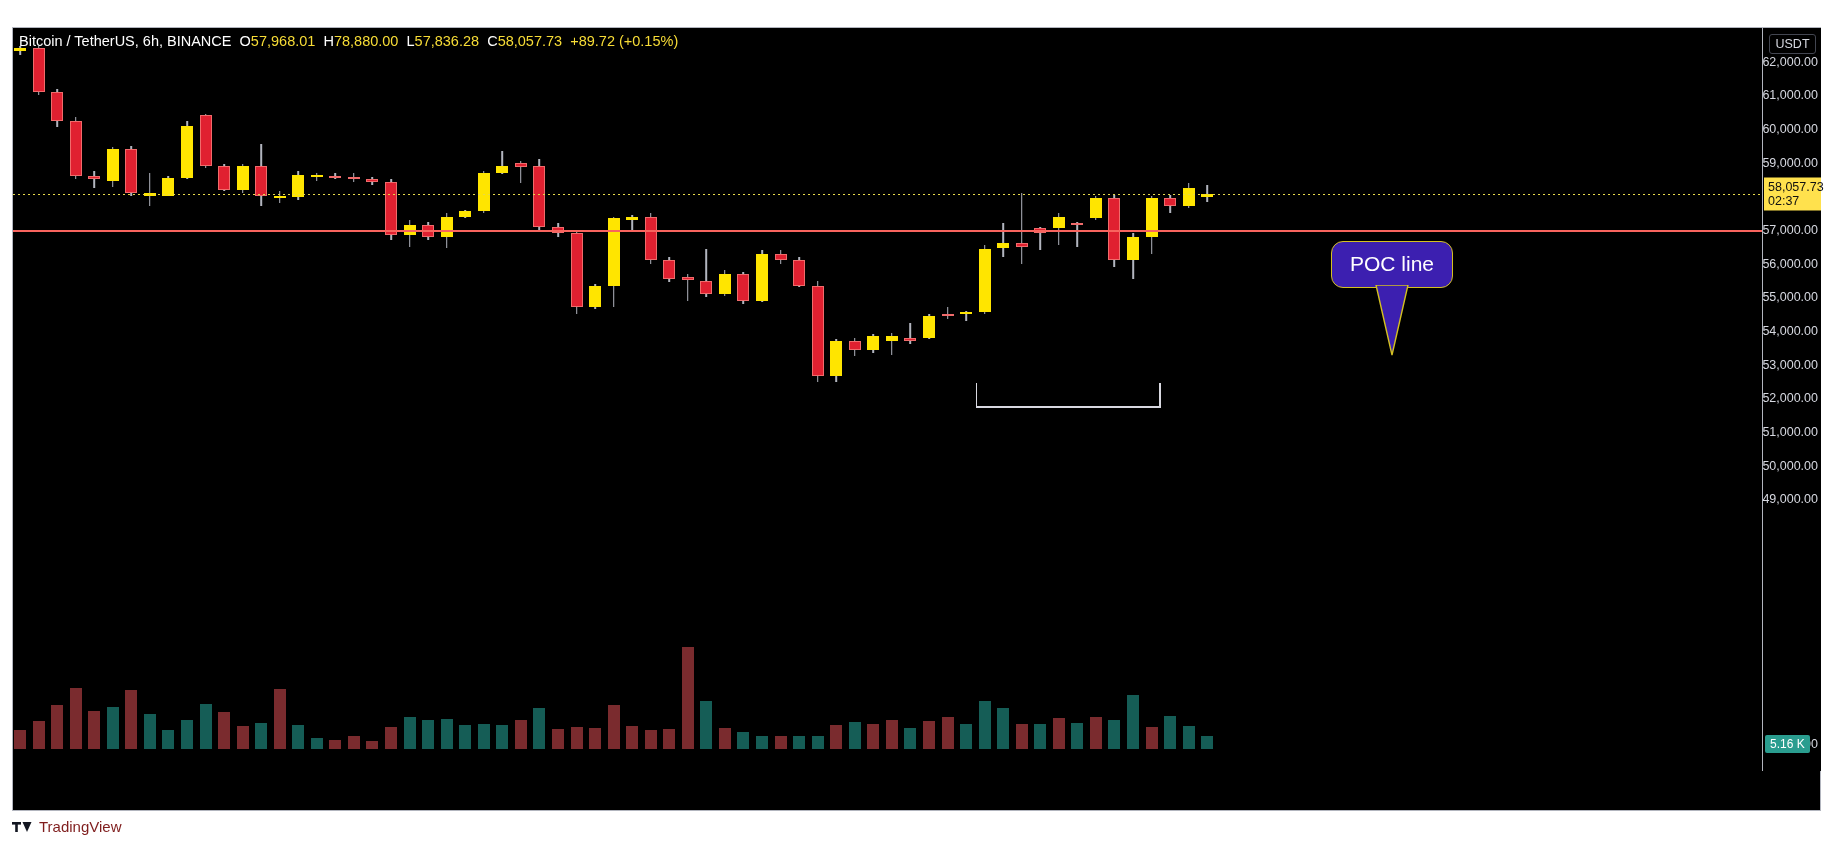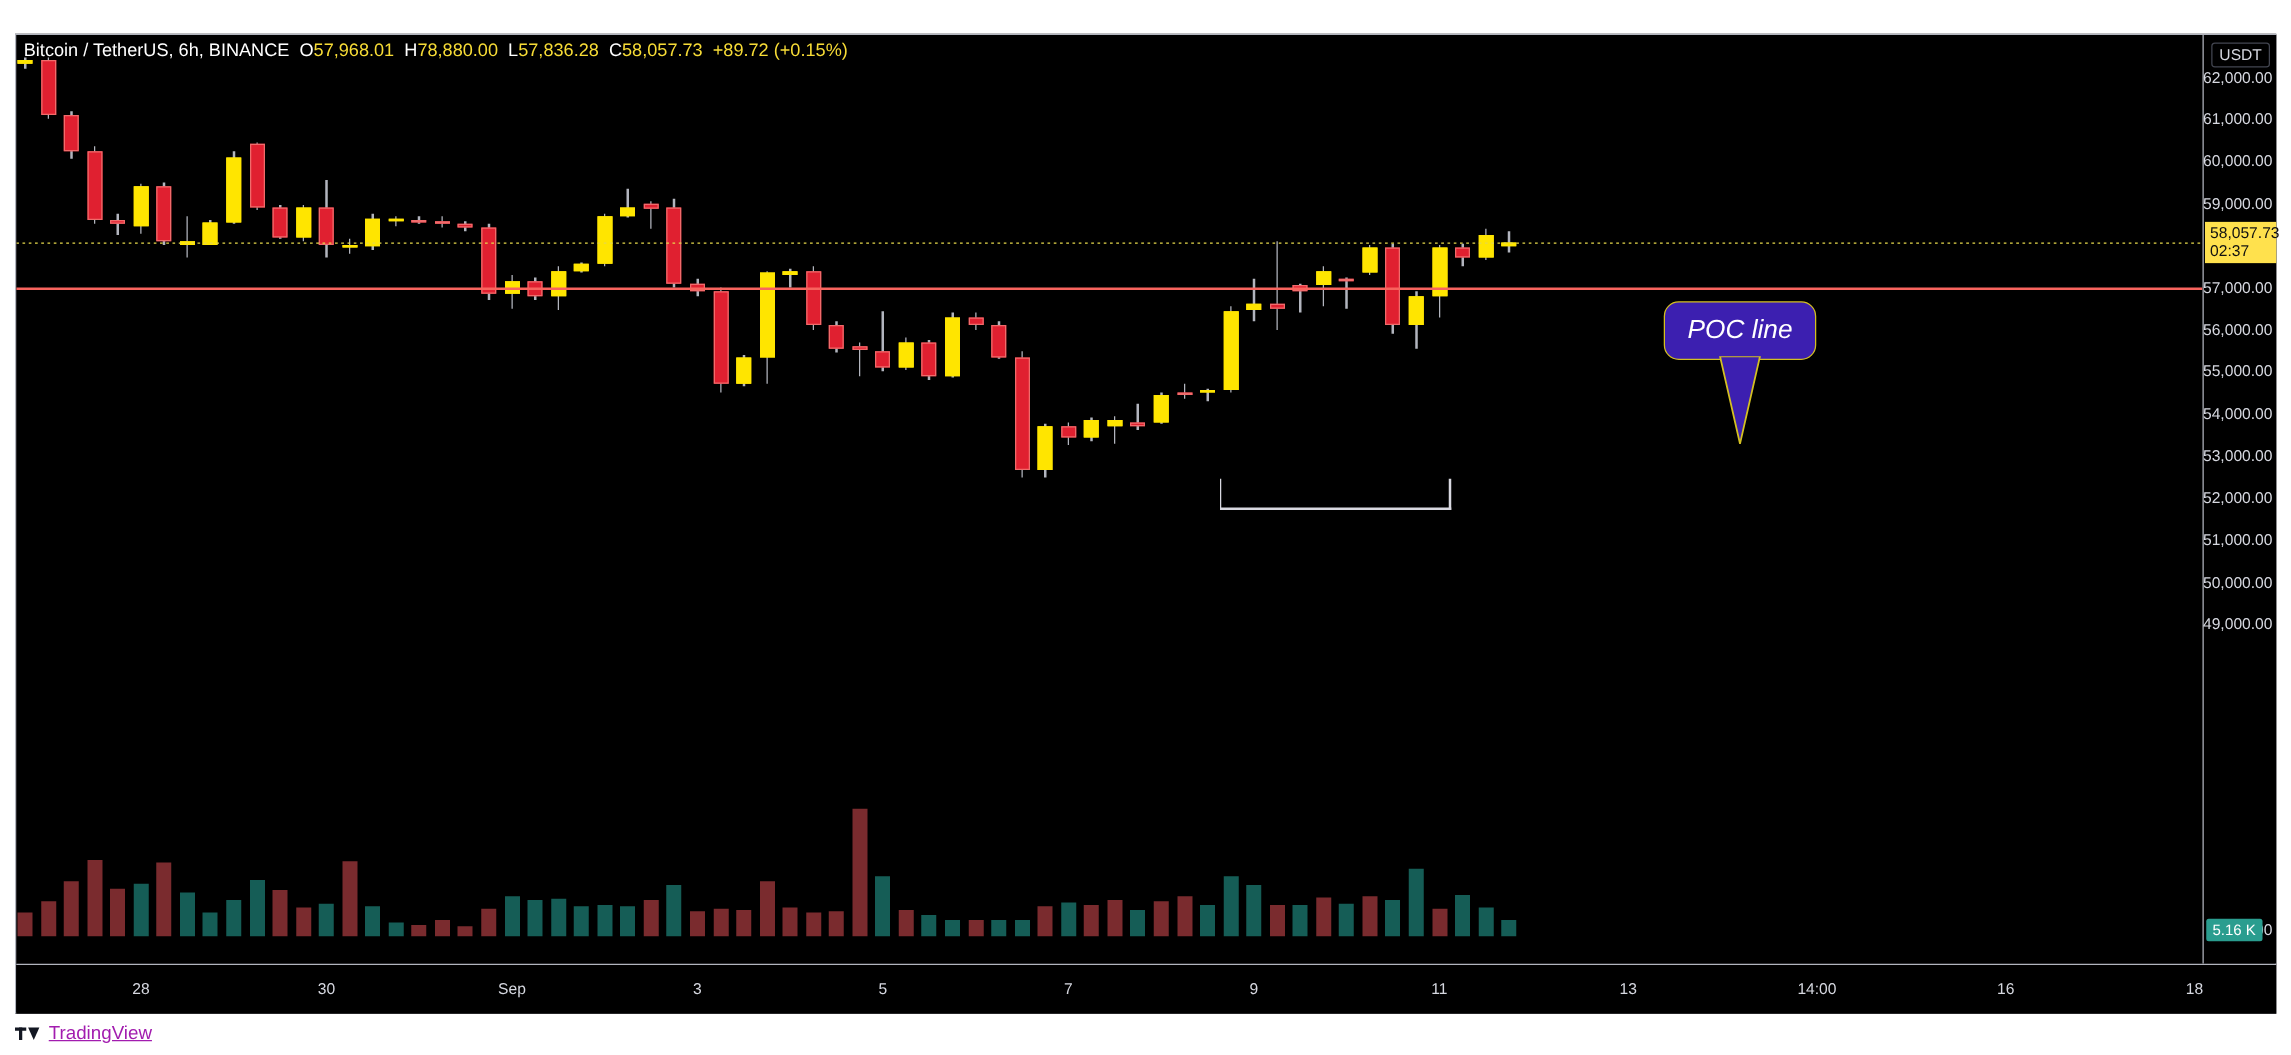--- a/index.html
+++ b/index.html
@@ -381,21 +381,21 @@
             <div class="body" style="top:166.3542326388888px;height:3.021819444444475px"></div>
           </div>
         </div>
 
       <div id="bracket" class="bracket" style="left: 962.6px; width: 184.95px; top: 345px; height: 35px;">
         <div class="bar"></div>
         <div class="lcap" style="height: 25px;"></div>
         <div class="rcap" style="height: 25px;"></div>
       </div>
 
-      <div class="callout" id="poc-callout" style="left:1318px; top:213px;font-style:italic;">
+      <div class="callout" id="poc-callout" style="left:1318px; top:213px;">
         <svg class="tail" width="40" height="72" style="top:44px;">
           <polygon points="4,0 36,0 20,70" fill="#3c1fb0" stroke="#d4c022" stroke-width="1.4"></polygon>
         </svg>
         <div class="bubble">POC line</div>
       </div>
 
 
       <div id="volumes" style="position:absolute;left:0;bottom:0;width:1749px;height:230px;">
           <div class="vbar down" style="left: 1px; width: 12px; bottom: 22px; height: 19.2857px;"></div>
           <div class="vbar down" style="left: 19.55px; width: 12px; bottom: 22px; height: 27.9643px;"></div>
@@ -489,39 +489,23 @@
           <div class="axis-lbl" style="top: 471.424px;">49,000.00</div>
         </div>
       <div class="price-chip" id="price-chip" style="top: 166.354px;">
         <span class="t1">58,057.73</span>
         <span class="t2">02:37</span>
       </div>
       <div class="axis-lbl" id="partial-tick" style="top:716px;">00</div>
       <div class="vol-chip" id="vol-chip" style="top:716px;">5.16 K</div>
     </div>
 
-    <div class="time-axis">
-      <div id="time-ticks">
-          <div class="time-lbl" style="left: 99.75px;">28</div>
-          <div class="time-lbl" style="left: 248.15px;">30</div>
-          <div class="time-lbl" style="left: 396.55px;">Sep</div>
-          <div class="time-lbl" style="left: 544.95px;">3</div>
-          <div class="time-lbl" style="left: 693.35px;">5</div>
-          <div class="time-lbl" style="left: 841.75px;">7</div>
-          <div class="time-lbl" style="left: 990.15px;">9</div>
-          <div class="time-lbl" style="left: 1138.55px;">11</div>
-          <div class="time-lbl" style="left: 1289.55px;">13</div>
-          <div class="time-lbl" style="left: 1440.55px;">14:00</div>
-          <div class="time-lbl" style="left: 1591.55px;">16</div>
-          <div class="time-lbl" style="left: 1742.55px;">18</div>
-        </div>
-    </div>
   </div>
 
   <div style="position:absolute;left:12px;top:818px;display:flex;align-items:center;gap:7px;">
     <svg width="20" height="14" viewBox="0 0 20 14">
       <rect x="0" y="2" width="9" height="2.6" fill="#131722"></rect>
       <rect x="3.2" y="2" width="2.6" height="10" fill="#131722"></rect>
       <polygon points="10.5,2 19.5,2 15,12" fill="#131722"></polygon>
     </svg>
-    <span style="font-size:15px;color:#a21caf;text-decoration:underline;">TradingView</span>
+    <span style="font-size:15px;color:#7f1d1d;">TradingView</span>
   </div>
 </div>
 
 </body></html>

